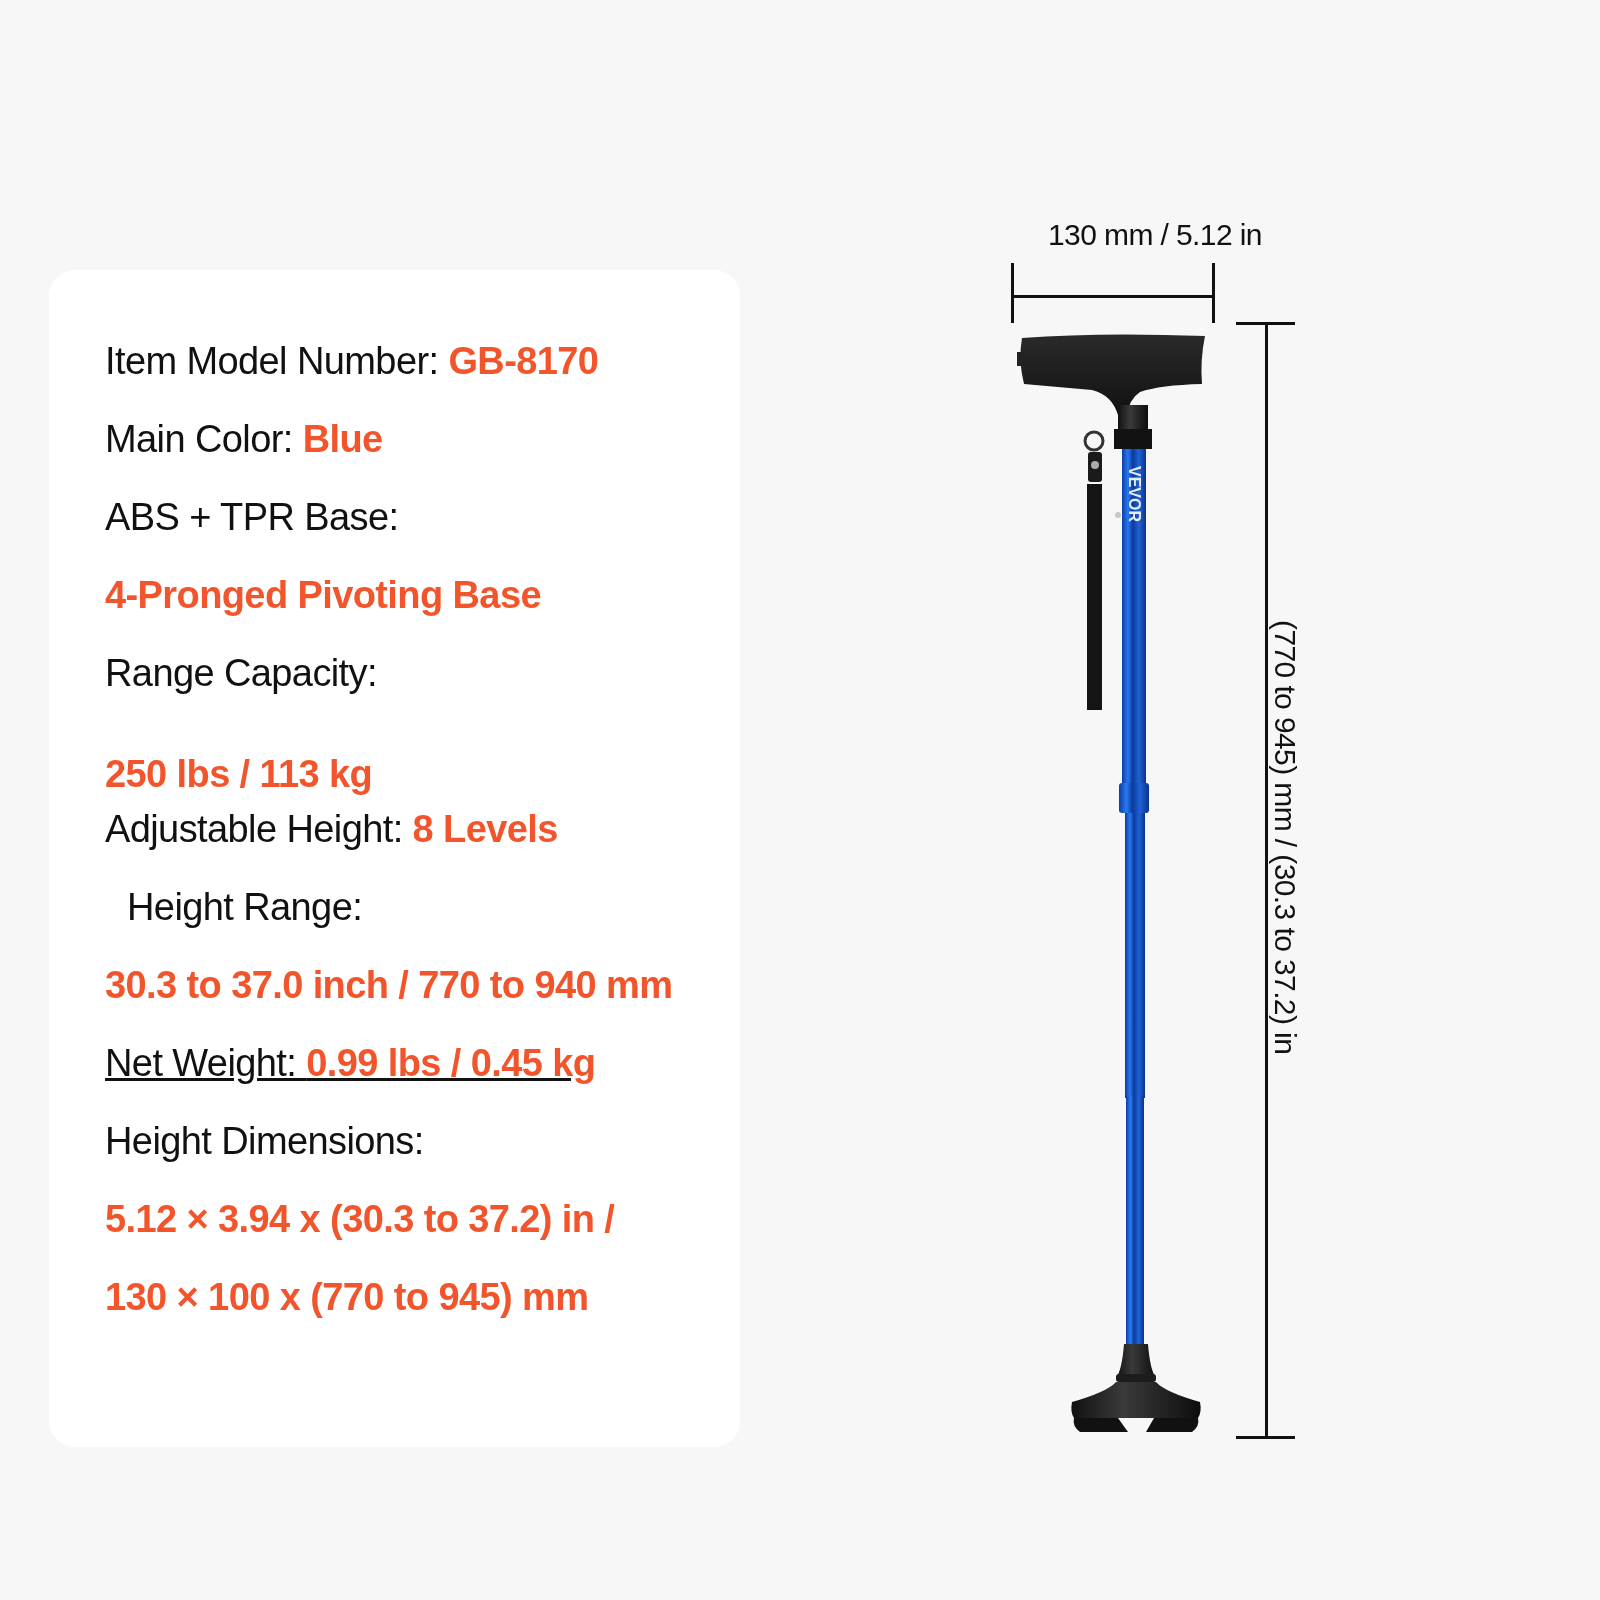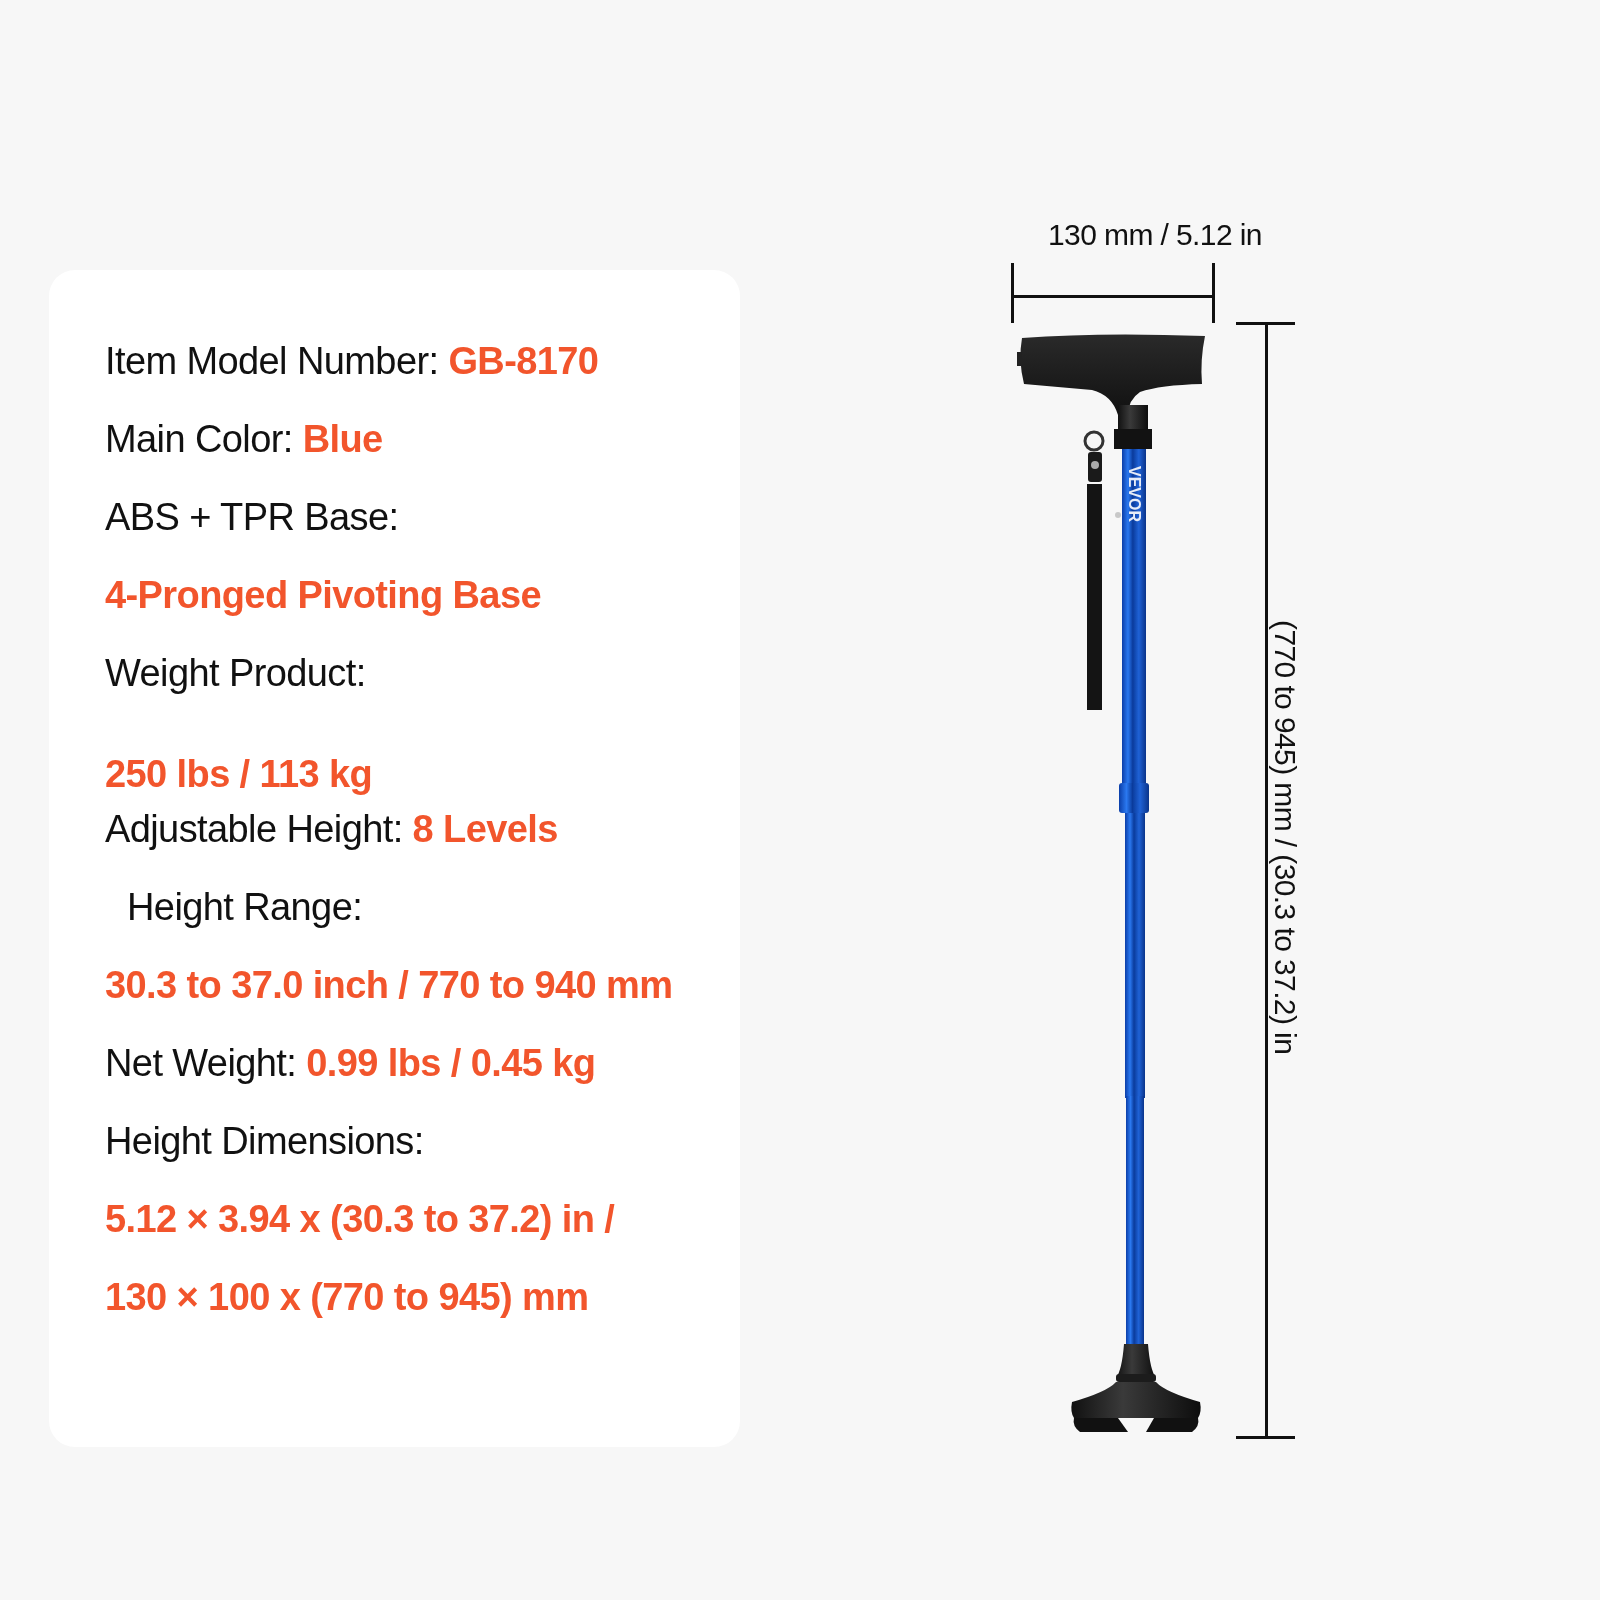--- a/index.html
+++ b/index.html
@@ -68,38 +68,38 @@
 </div>
 
 <div class="spec-line" style="top:499px;text-align:right;">
   <span class="spec-label">ABS + TPR Base:</span>
 </div>
 <div class="spec-line" style="top:577px;">
   <span class="spec-value">4-Pronged Pivoting Base</span>
 </div>
 
 <div class="spec-line" style="top:655px;">
-  <span class="spec-label">Weight Product:</span>
+  <span class="spec-label">Range Capacity:</span>
 </div>
 <div class="spec-line" style="top:733px;margin-top:23px;">
   <span class="spec-value">250 lbs / 113 kg</span>
 </div>
 
 <div class="spec-line" style="top:811px;">
   <span class="spec-label">Adjustable Height: </span><span class="spec-value">8 Levels</span>
 </div>
 
 <div class="spec-line" style="top:889px;margin-left:22px;">
   <span class="spec-label">Height Range:</span>
 </div>
 <div class="spec-line" style="top:967px;">
   <span class="spec-value">30.3 to 37.0 inch / 770 to 940 mm</span>
 </div>
 
-<div class="spec-line" style="top:1045px;">
+<div class="spec-line" style="top:1045px;text-decoration:underline;">
   <span class="spec-label">Net Weight: </span><span class="spec-value">0.99 lbs / 0.45 kg</span>
 </div>
 
 <div class="spec-line" style="top:1123px;">
   <span class="spec-label">Height Dimensions:</span>
 </div>
 <div class="spec-line" style="top:1201px;">
   <span class="spec-value">5.12 × 3.94 x (30.3 to 37.2) in /</span>
 </div>
 <div class="spec-line" style="top:1279px;">

